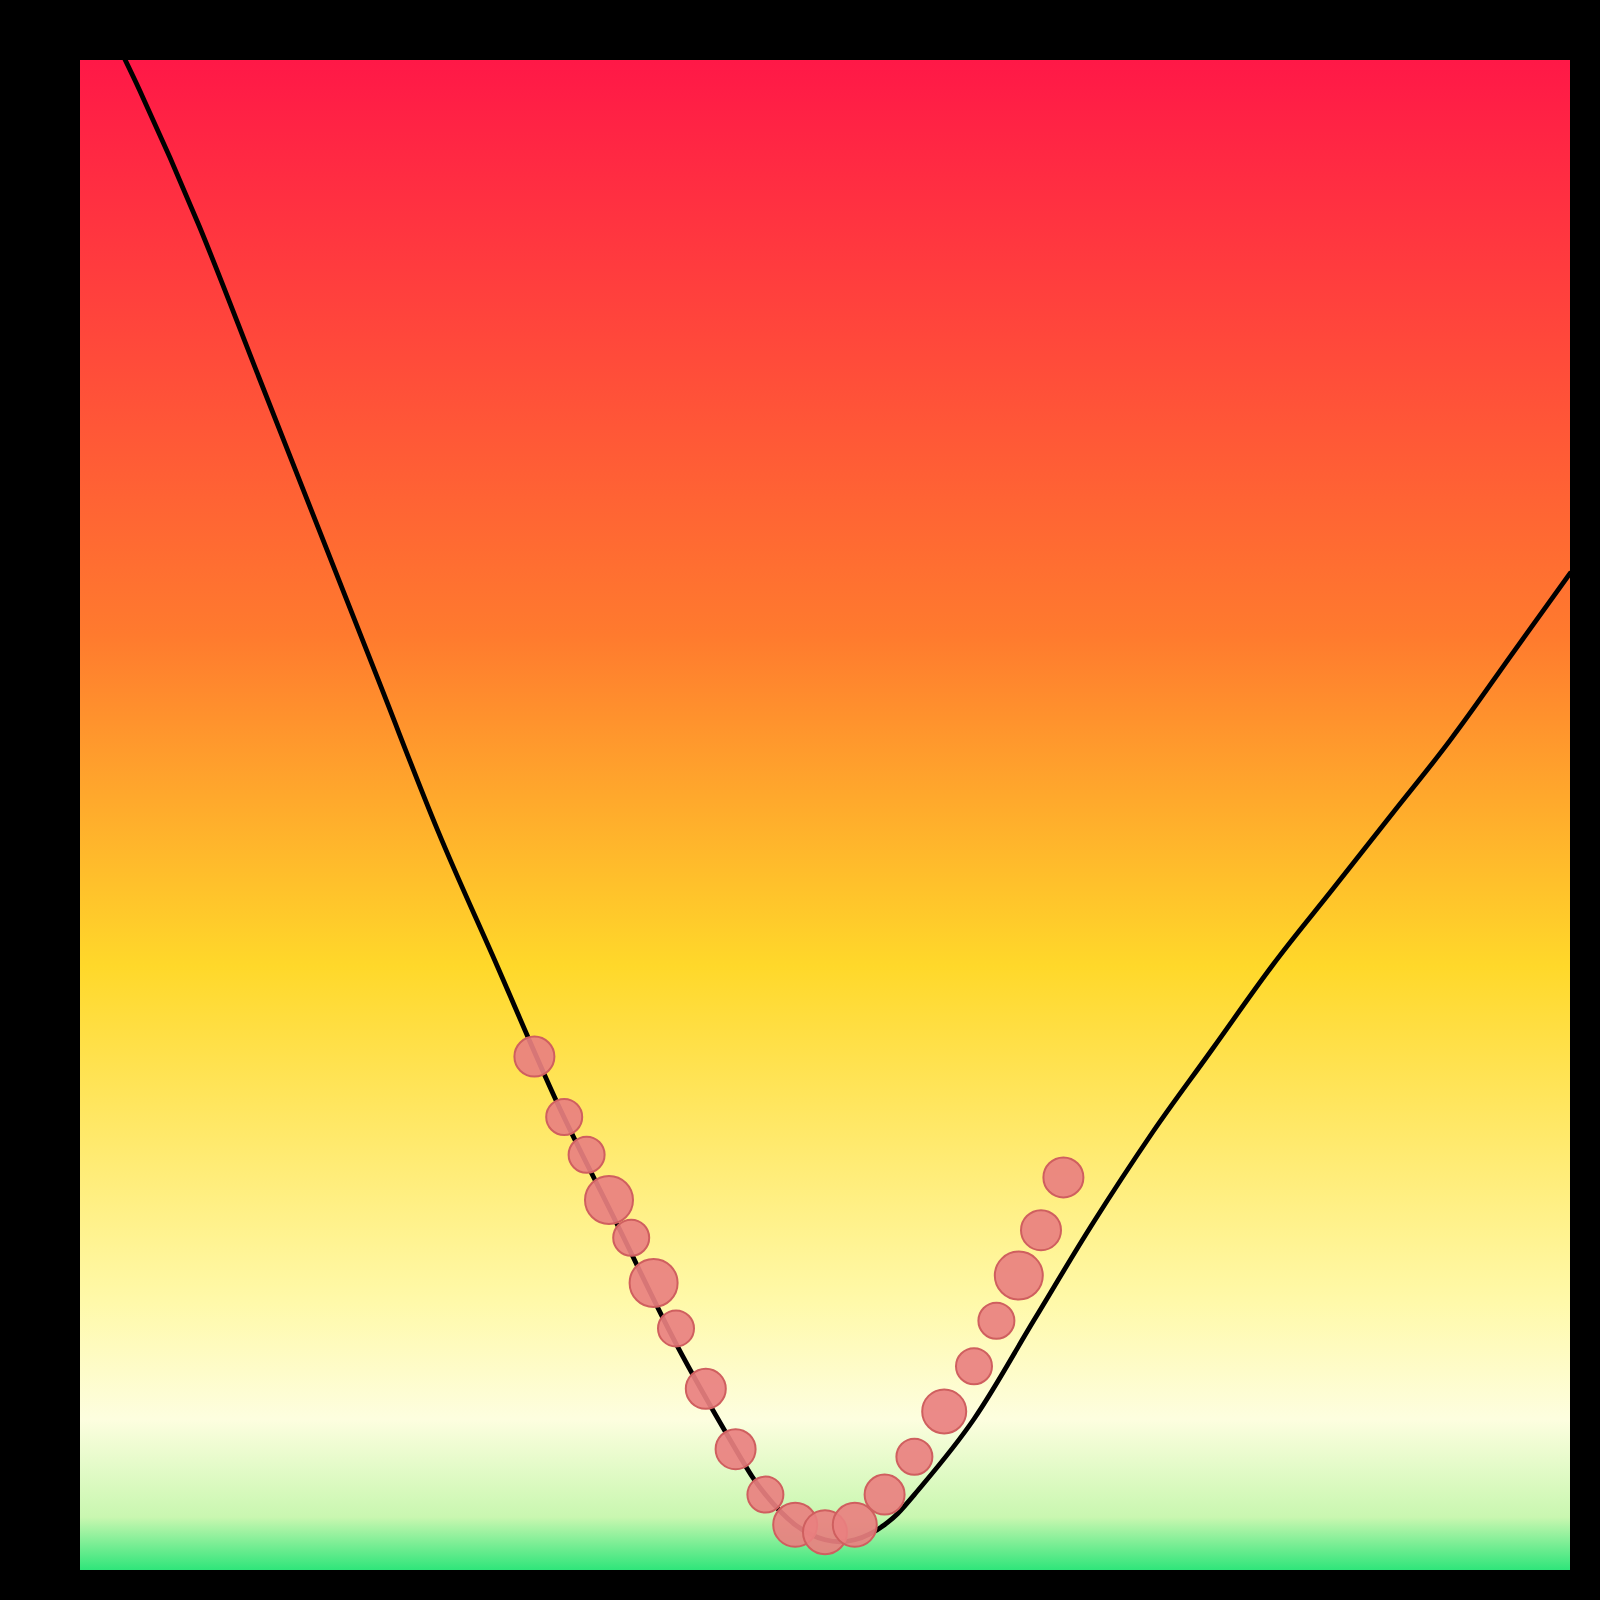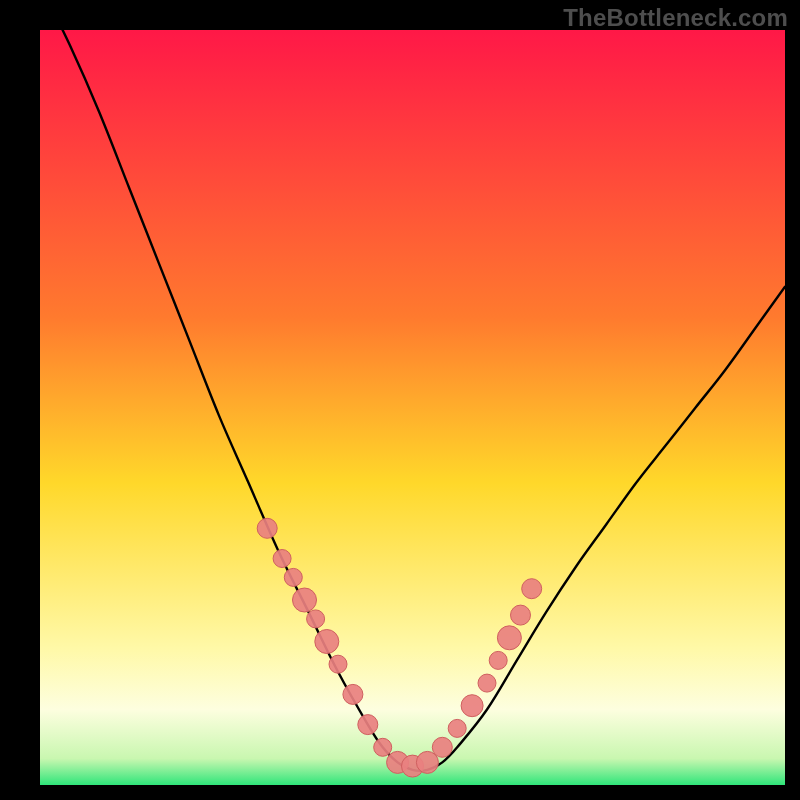--- a/index.html
+++ b/index.html
@@ -35,21 +35,20 @@
     width: 745px;
     height: 755px;
   }
   svg { display: block; }
 </style>
 </head>
 <body>
 
 <div class="frame">
 
-  <div class="watermark">TheBottleneck.com</div>
 
   <div class="plot-wrap">
     <svg id="plot-svg" width="745" height="755" viewBox="0 0 745 755">
       <defs>
         <linearGradient id="bg-grad" x1="0" y1="0" x2="0" y2="1">
             <stop offset="0%" stop-color="#ff1847"></stop>
             <stop offset="38%" stop-color="#ff7a2e"></stop>
             <stop offset="60%" stop-color="#ffd82a"></stop>
             <stop offset="82%" stop-color="#fff9a8"></stop>
             <stop offset="90%" stop-color="#fdfedf"></stop>

